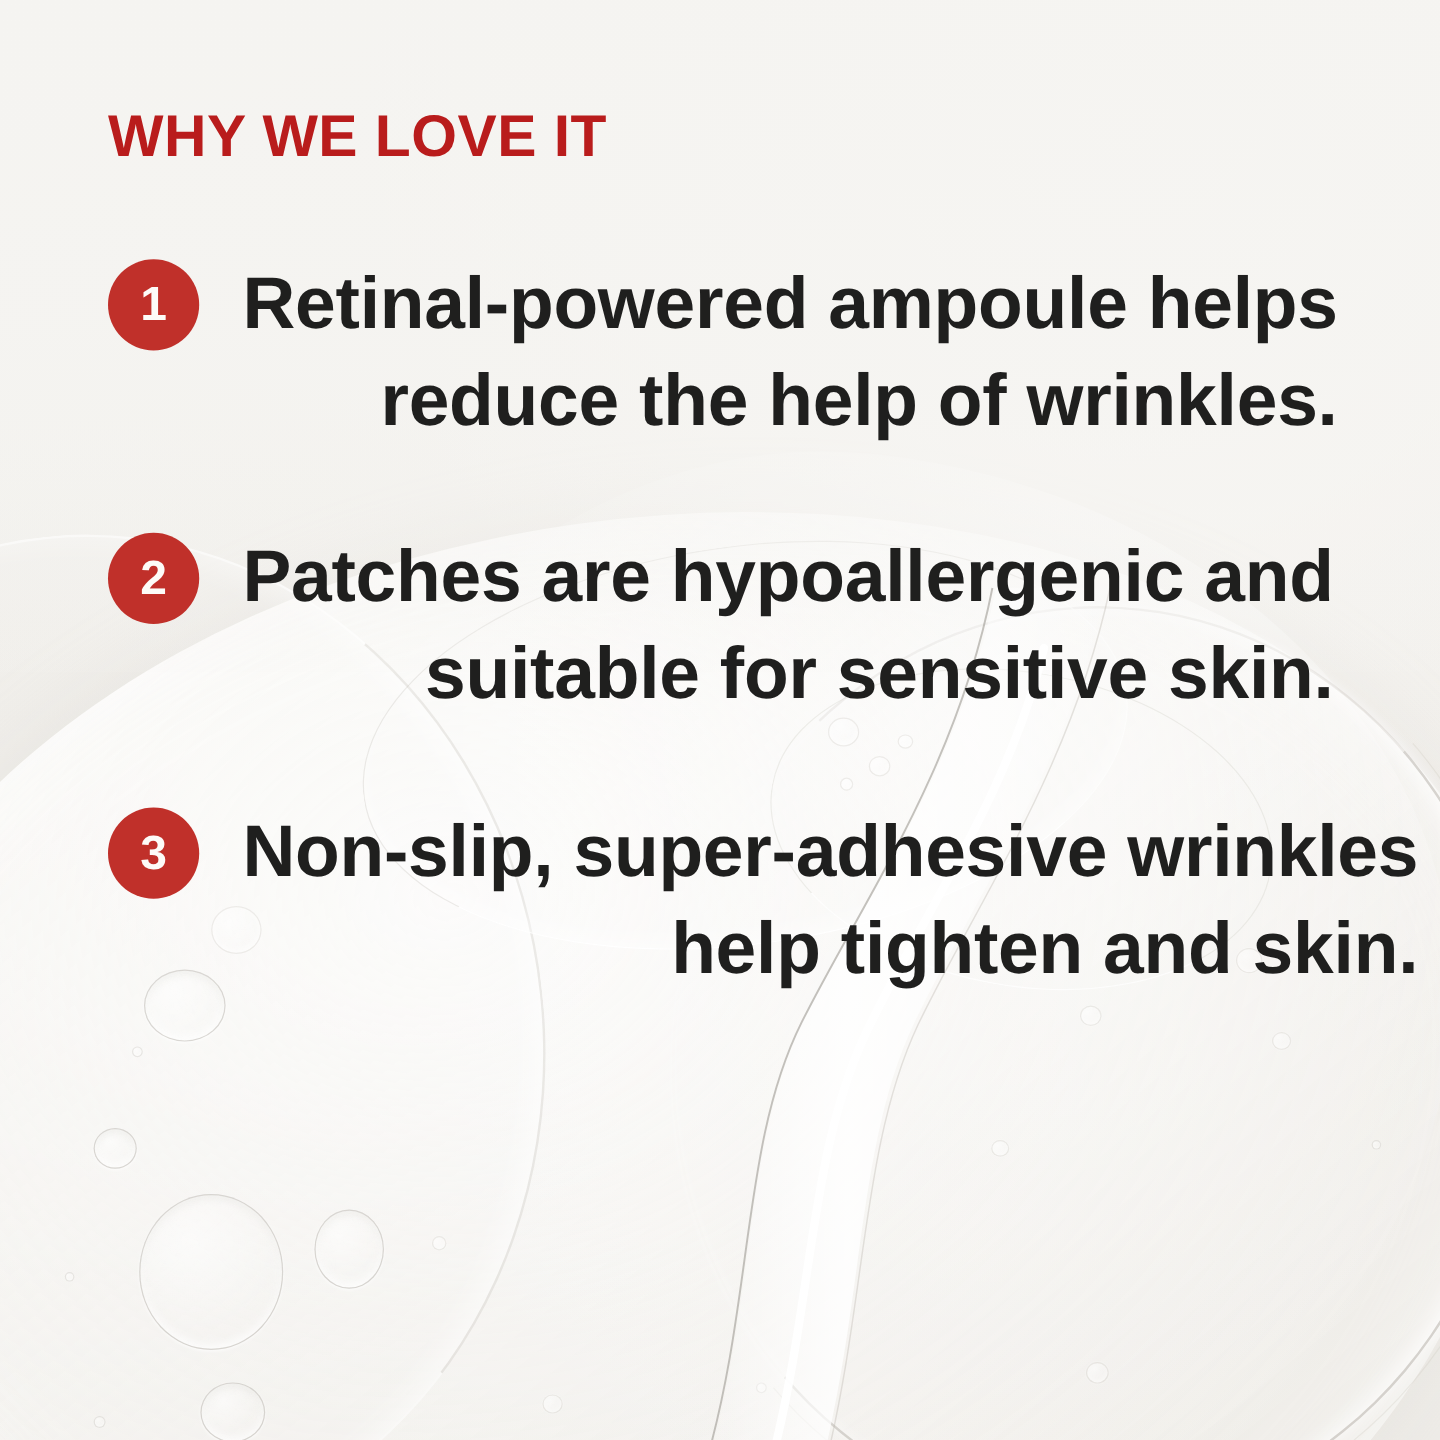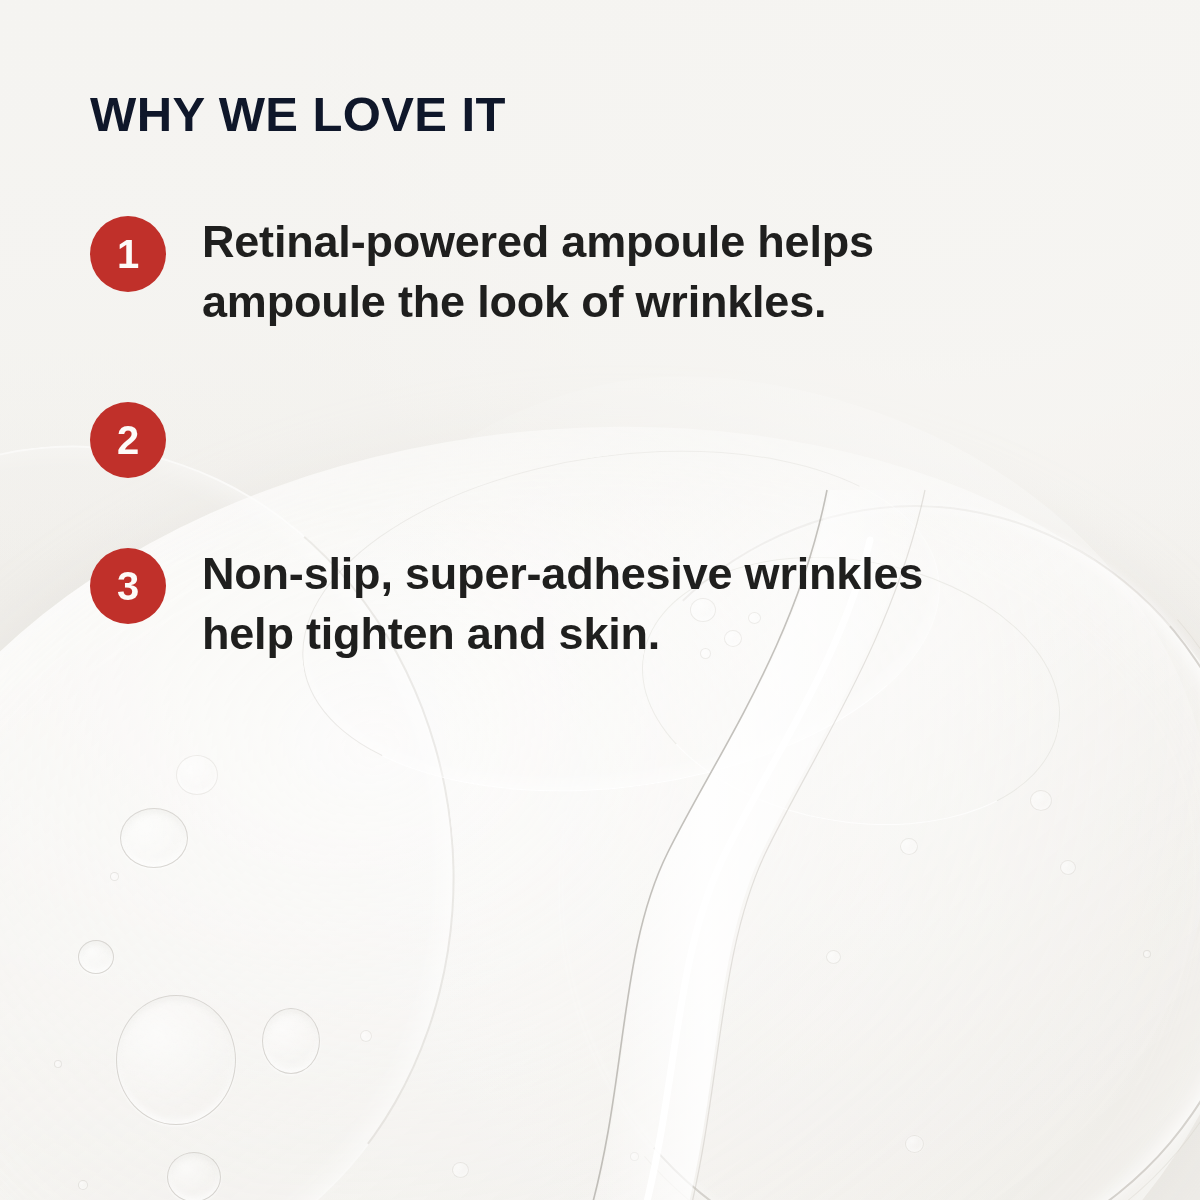--- a/index.html
+++ b/index.html
@@ -155,21 +155,21 @@
   .content {
     position: absolute;
     inset: 0;
     z-index: 5;
   }
 
   .headline {
     position: absolute;
     left: 90px;
     top: 90px;
-    color: #0f172a;
+    color: #b91c1c;
     font-size: 49px;
     font-weight: 700;
     letter-spacing: 0.4px;
     line-height: 1;
     white-space: nowrap;
   }
 
   .benefit-list {
     position: absolute;
     left: 90px;
@@ -196,24 +196,25 @@
     justify-content: center;
     font-size: 40px;
     font-weight: 700;
     line-height: 1;
     margin-top: 4px;
   }
 
   .benefit-text {
     margin-left: 36px;
     color: #1f1f1e;
-    font-size: 45px;
+    font-size: 61px;
     font-weight: 700;
     line-height: 1.33;
     letter-spacing: -0.2px;
+    text-align: right;
   }
 
   .benefit-text .line {
     display: block;
     white-space: nowrap;
   }
 </style>
 </head>
 <body>
 
@@ -295,26 +296,30 @@
   <div class="content">
 
     <div class="headline">WHY WE LOVE IT</div>
 
     <div class="benefit-list">
 
       <div class="benefit-item">
         <div class="badge">1</div>
         <div class="benefit-text">
           <span class="line">Retinal-powered ampoule helps</span>
-          <span class="line">ampoule the look of wrinkles.</span>
+          <span class="line">reduce the help of wrinkles.</span>
         </div>
       </div>
 
       <div class="benefit-item">
         <div class="badge">2</div>
+        <div class="benefit-text">
+          <span class="line">Patches are hypoallergenic and</span>
+          <span class="line">suitable for sensitive skin.</span>
+        </div>
       </div>
 
       <div class="benefit-item">
         <div class="badge">3</div>
         <div class="benefit-text">
           <span class="line">Non-slip, super-adhesive wrinkles</span>
           <span class="line">help tighten and skin.</span>
         </div>
       </div>
 

